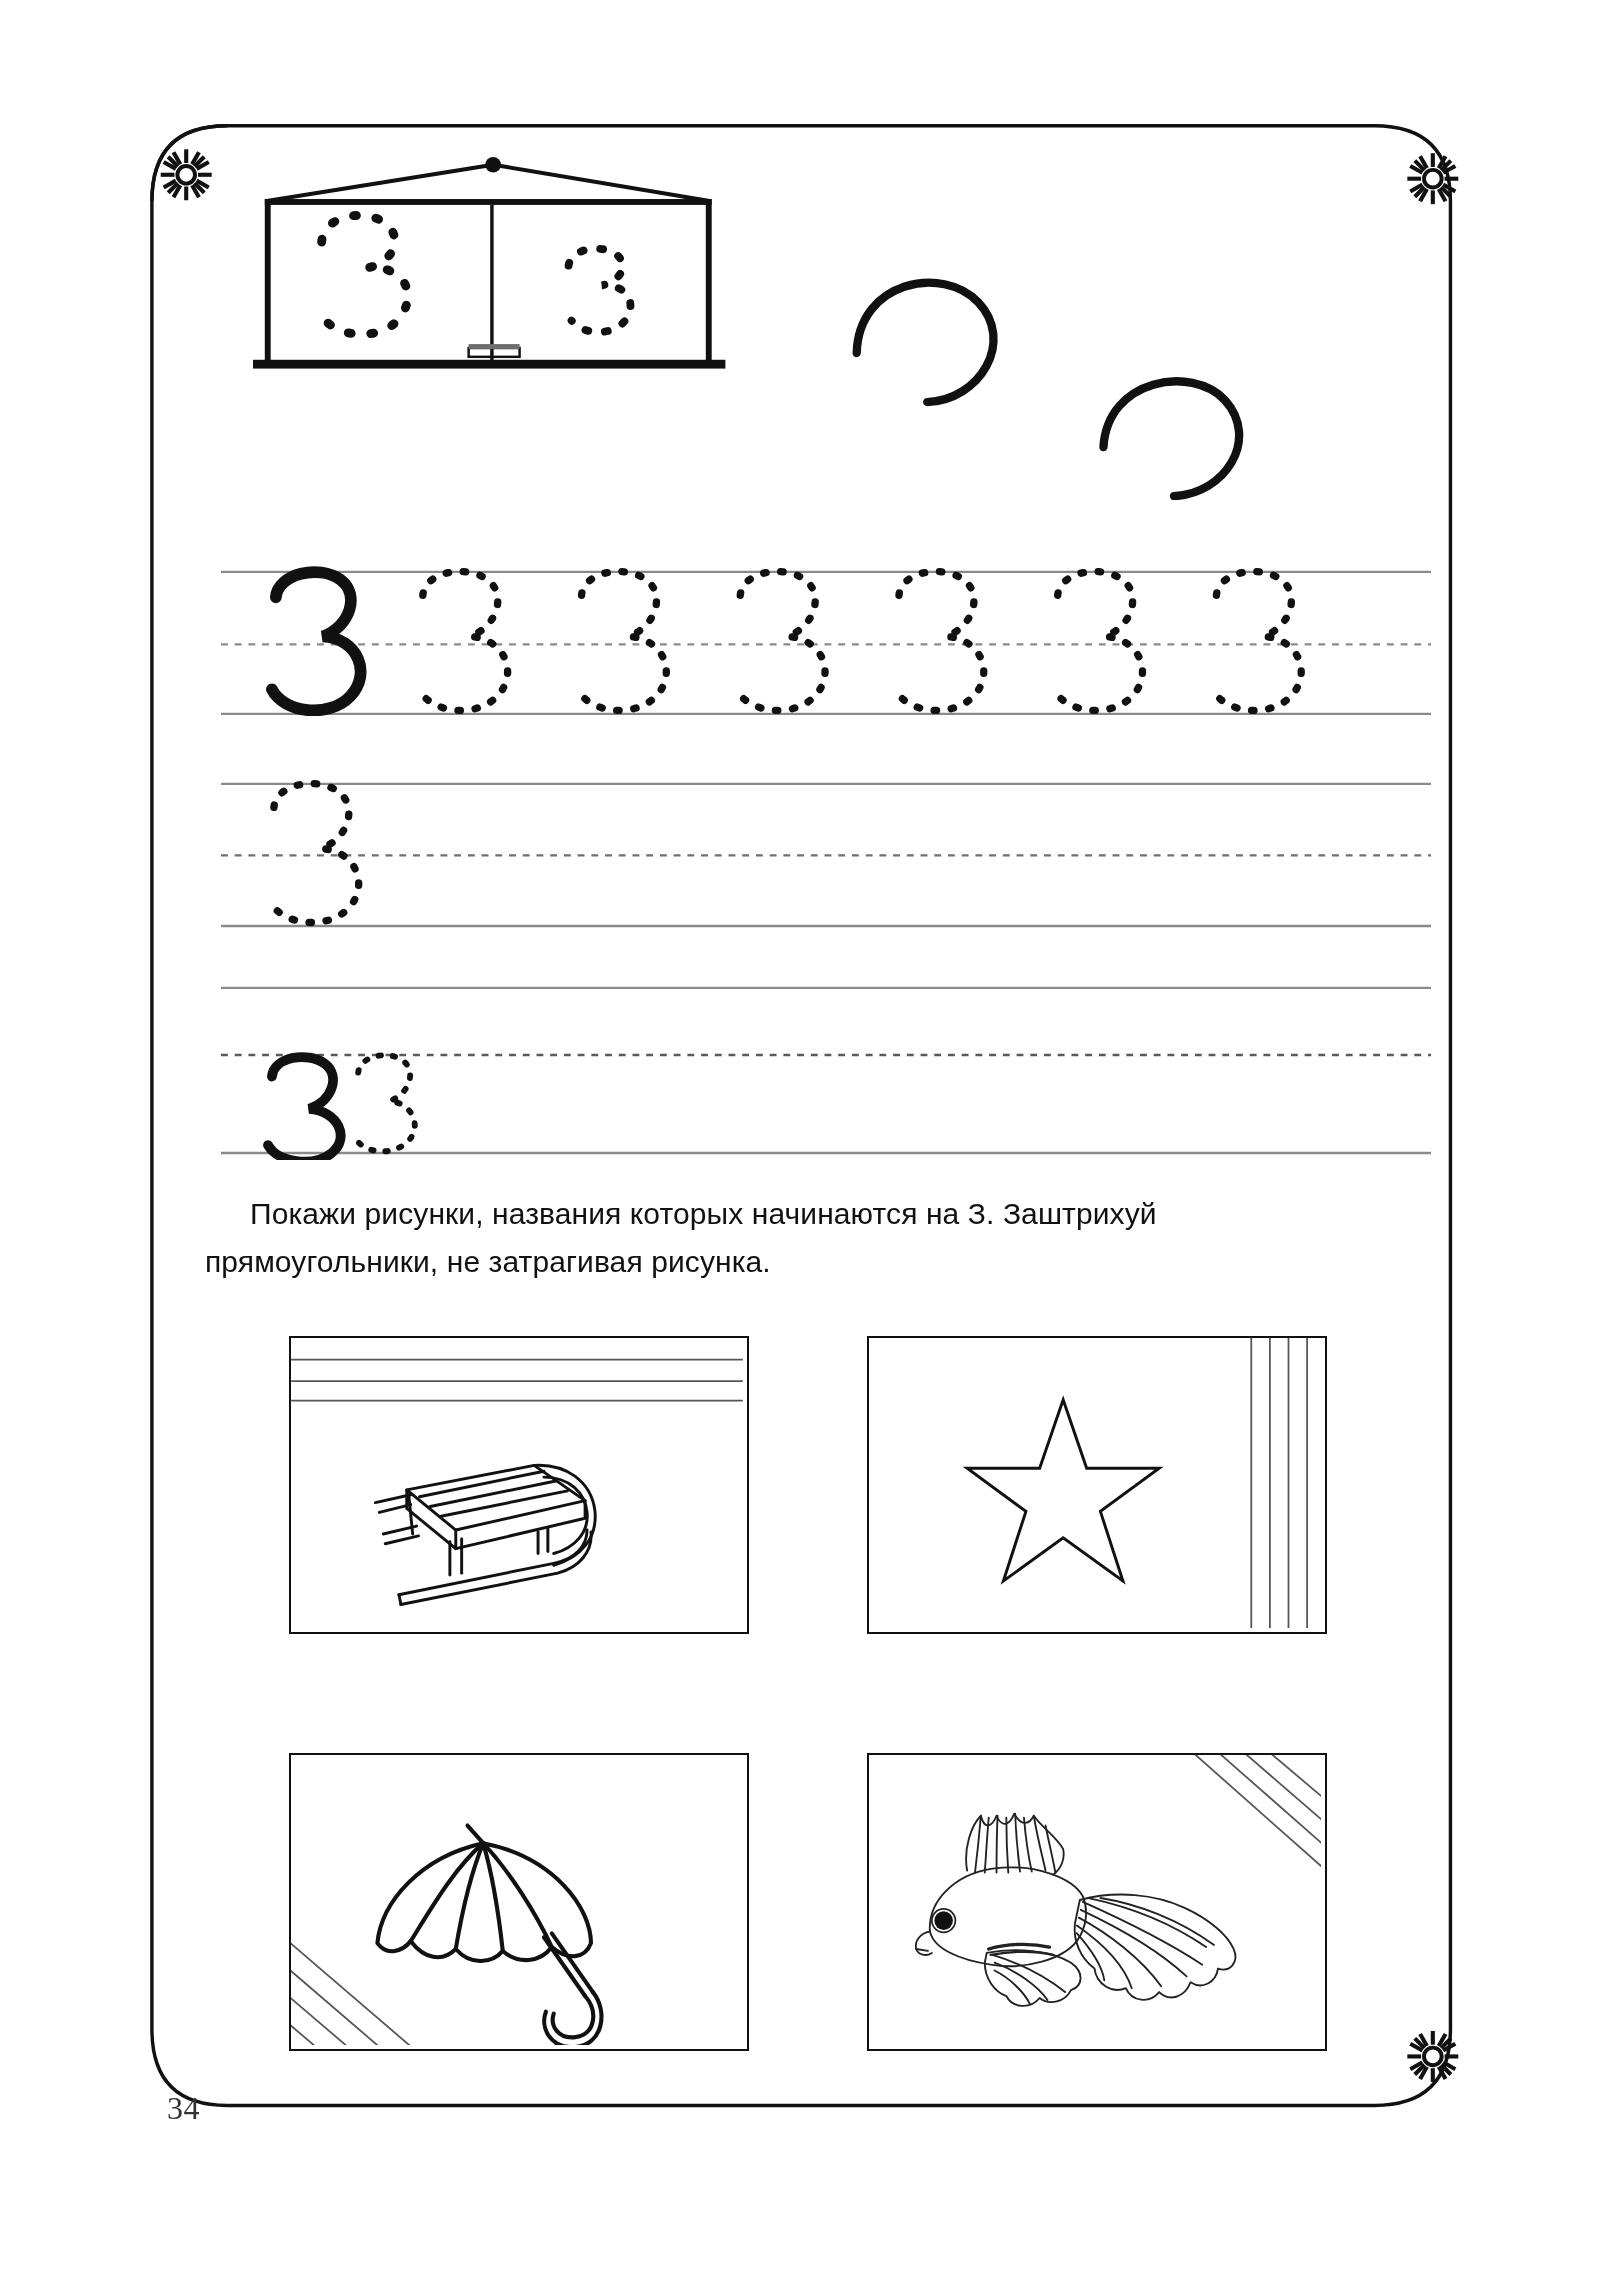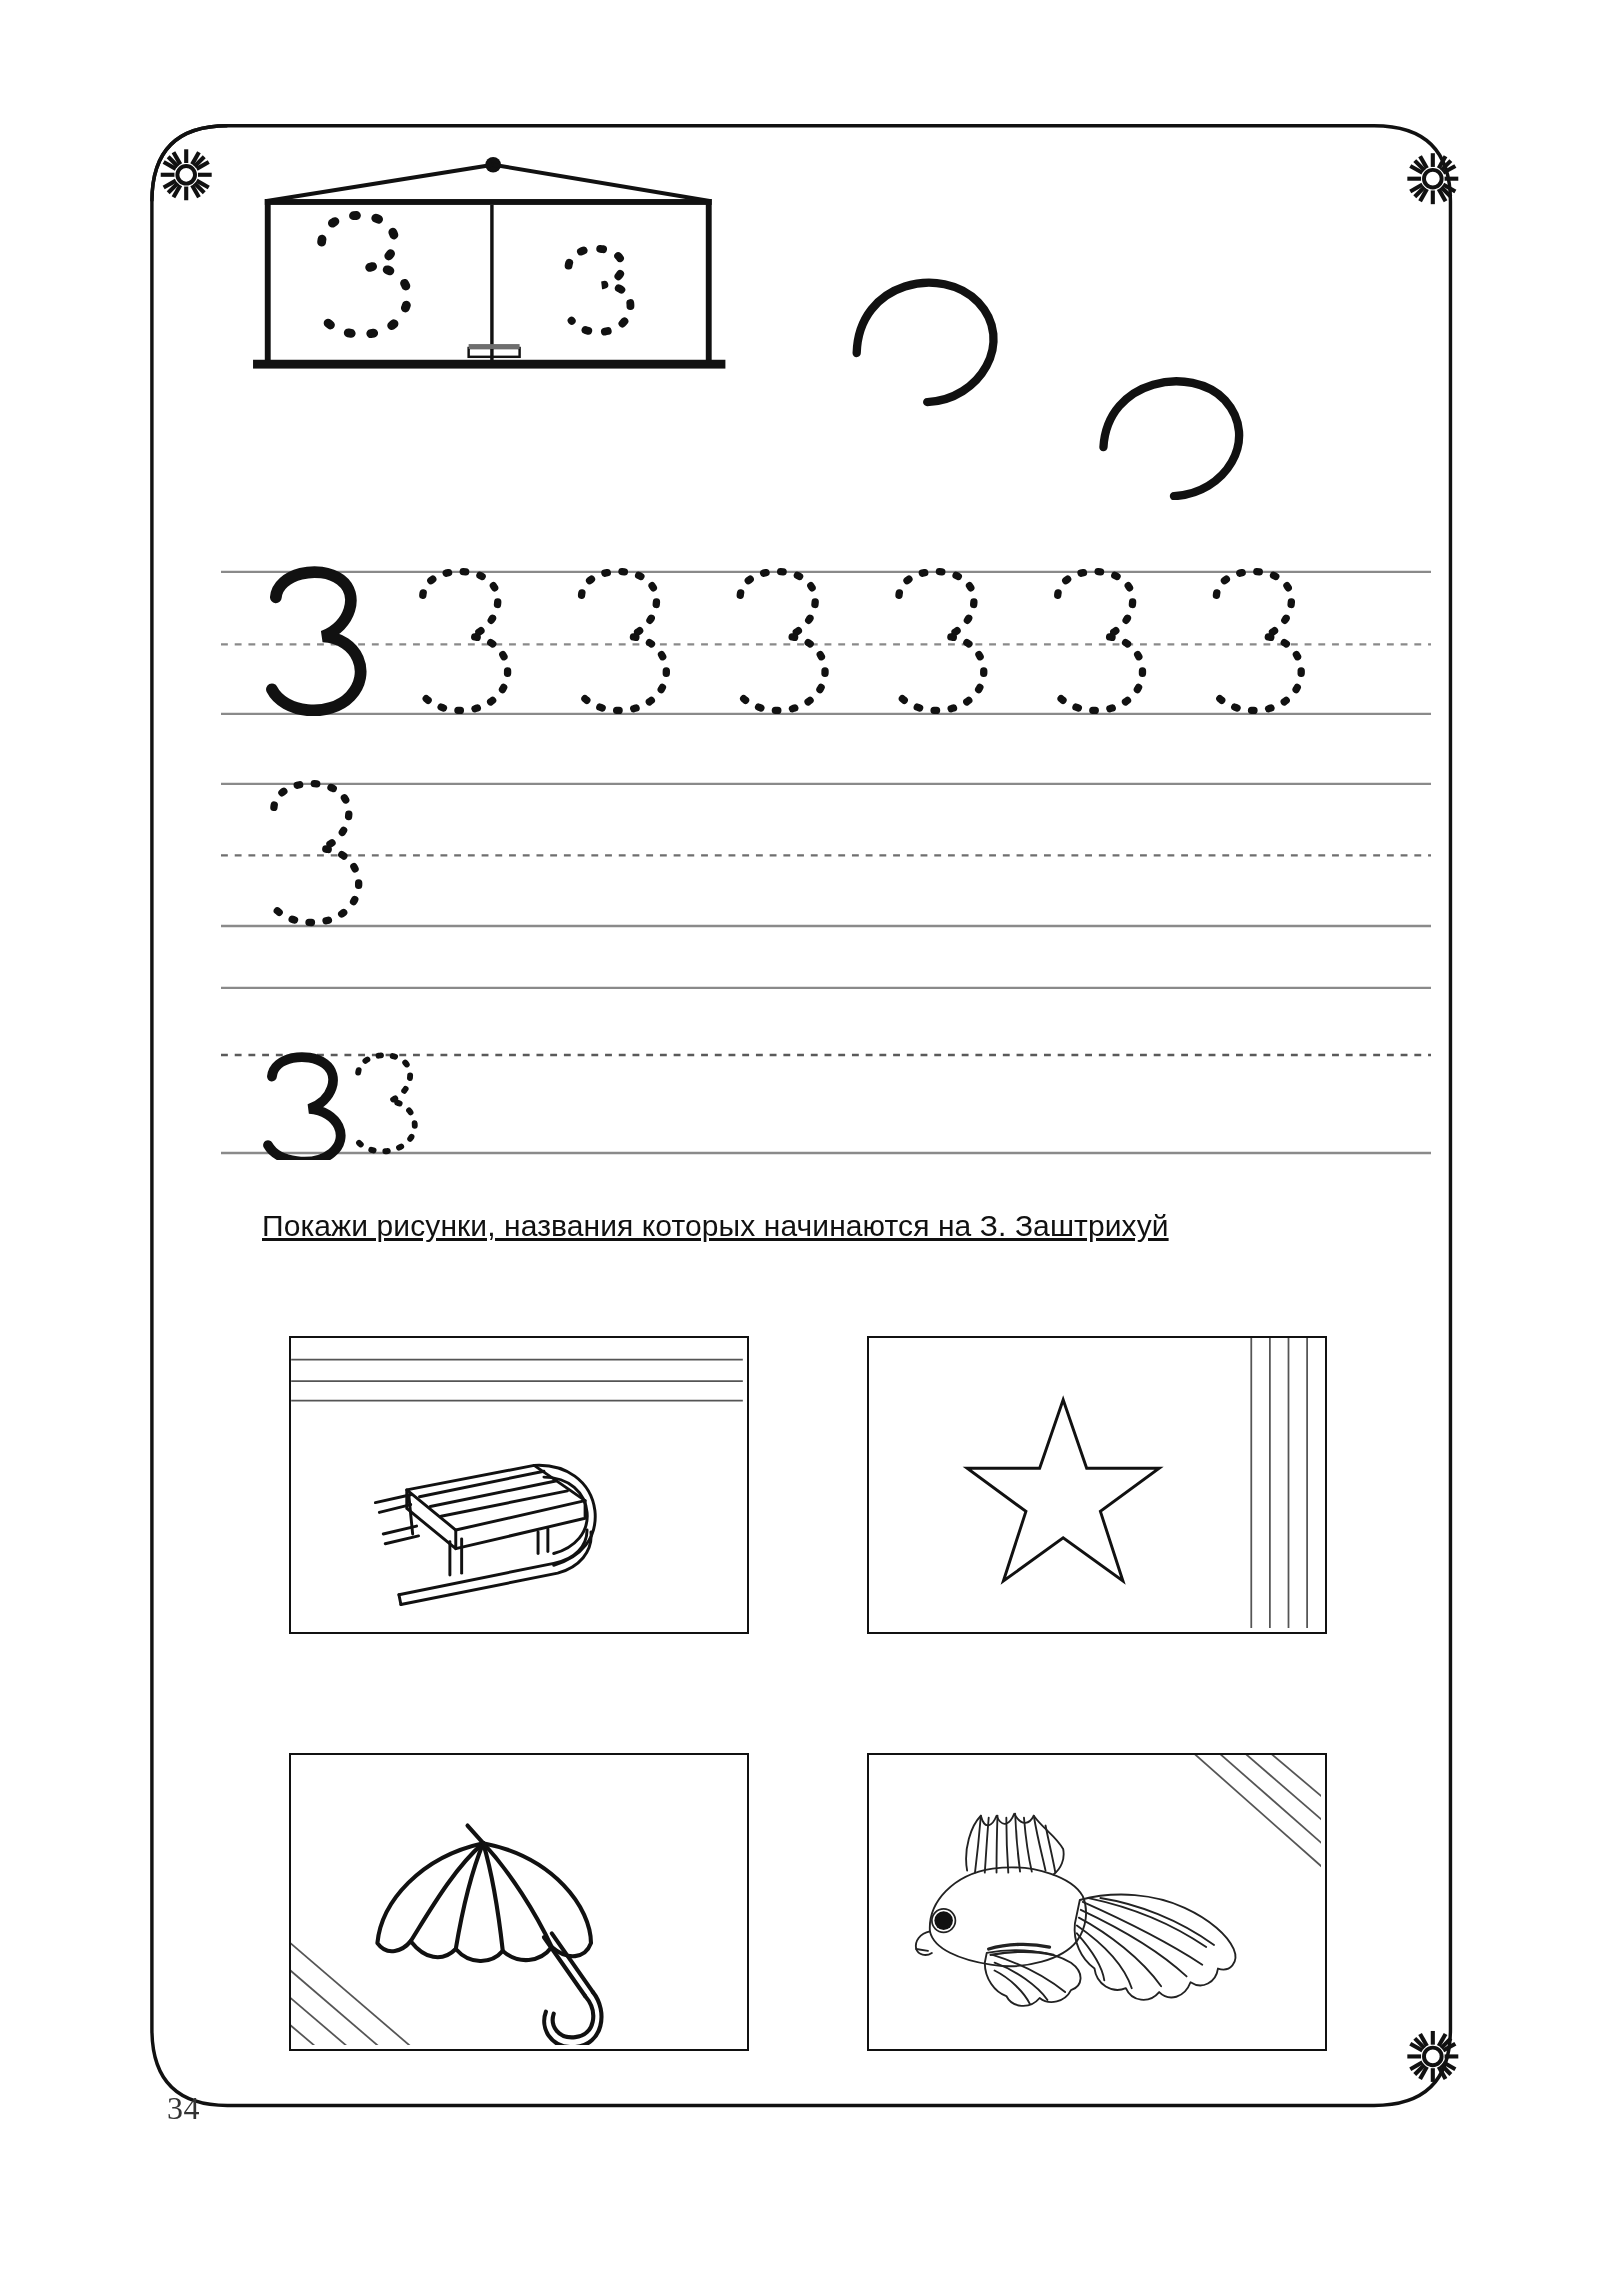--- a/index.html
+++ b/index.html
@@ -59,22 +59,21 @@
     top: 1188px;
     width: 1191px;
     font-family: "Liberation Sans", sans-serif;
     font-size: 30px;
     line-height: 1.45;
     color: #111111;
     text-align: justify;
     letter-spacing: 0.1px;
   }
   .instructions p {
-    margin: 16px;
-    text-decoration: underline;
+    margin: 4px;
   }
   .instructions .indent {
     display: inline-block;
     width: 45px;
   }
 
   
   .picbox {
     position: absolute;
     border: 2.5px solid #111111;
@@ -297,20 +296,21 @@
                  C 142 8, 172 3, 186 14
                  C 200 25, 192 48, 172 55
                  C 196 57, 206 82, 190 97
                  C 174 112, 144 108, 137 92"></path>
       </g>
     </svg>
   </div>
 
   <div class="instructions">
     <p><span class="indent"></span><span>Покажи  рисунки,  названия  которых  начинаются  на  З.  Заштрихуй</span></p>
+    <p><span>прямоугольники,  не  затрагивая  рисунка.</span></p>
   </div>
 
   <div class="picbox" style="left:289px; top:1336px; width:456px; height:294px;">
     <svg width="452" height="290" viewBox="0 0 461 296">
 
       <g stroke="#555555" stroke-width="1.8" fill="none">
         <line x1="0" y1="22" x2="461" y2="22"></line>
         <line x1="0" y1="44" x2="461" y2="44"></line>
         <line x1="0" y1="64" x2="461" y2="64"></line>
       </g>

